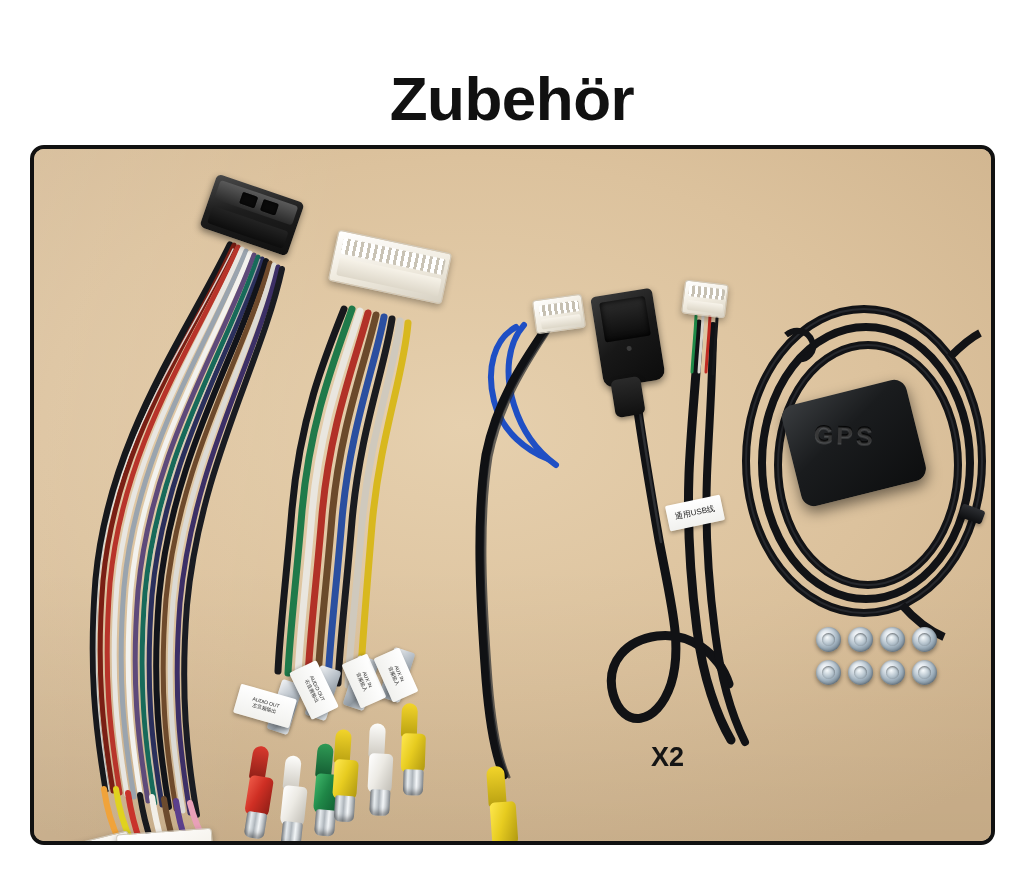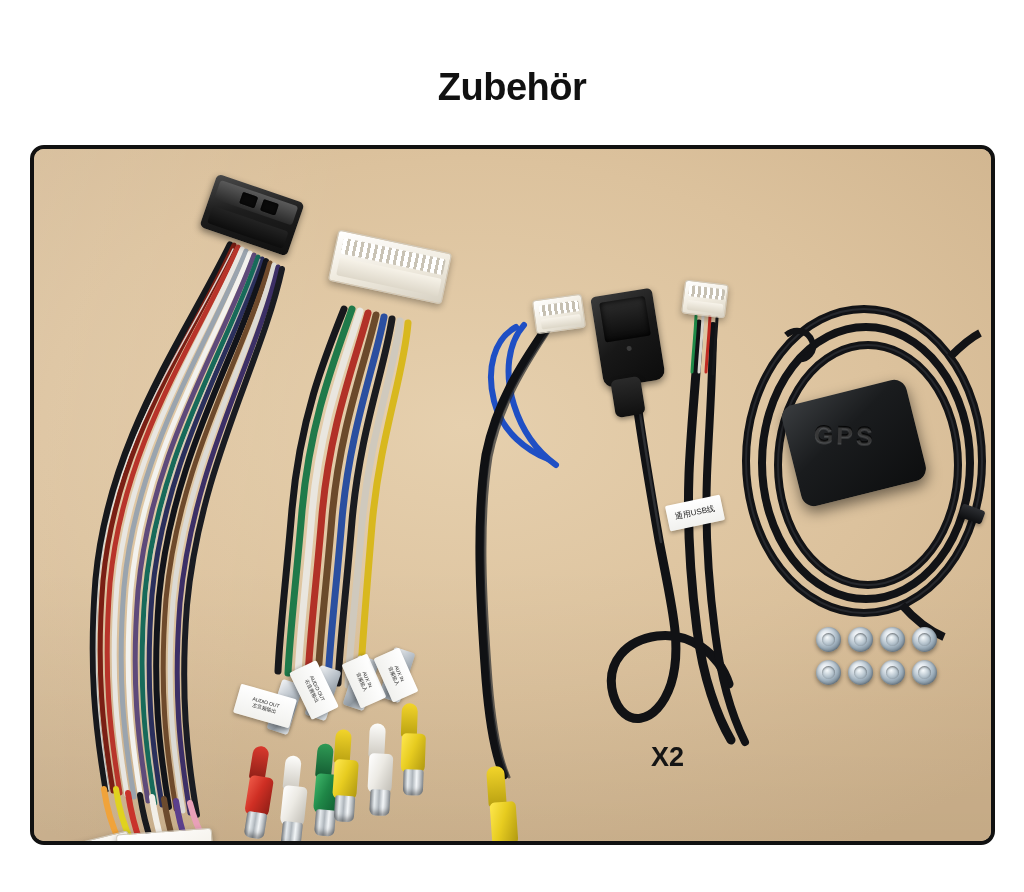--- a/index.html
+++ b/index.html
@@ -14,21 +14,21 @@
     width: 1024px; height: 892px;
     background: #ffffff;
   }
 
   
   #title {
     position: absolute;
     left: 0; top: 68px;
     width: 1024px;
     text-align: center;
-    font-size: 38px;
+    font-size: 62px;
     font-weight: bold;
     letter-spacing: -0.5px;
     color: #111111;
     line-height: 1;
   }
 
   
   #photo-panel {
     position: absolute;
     left: 30px; top: 145px;

